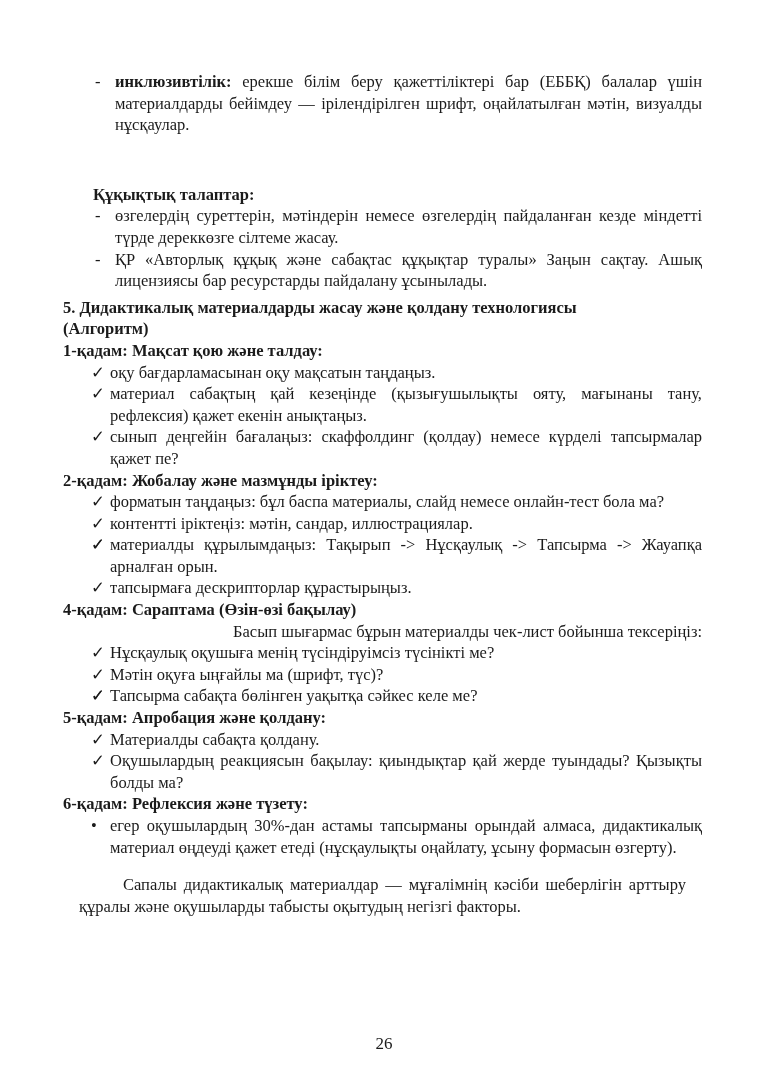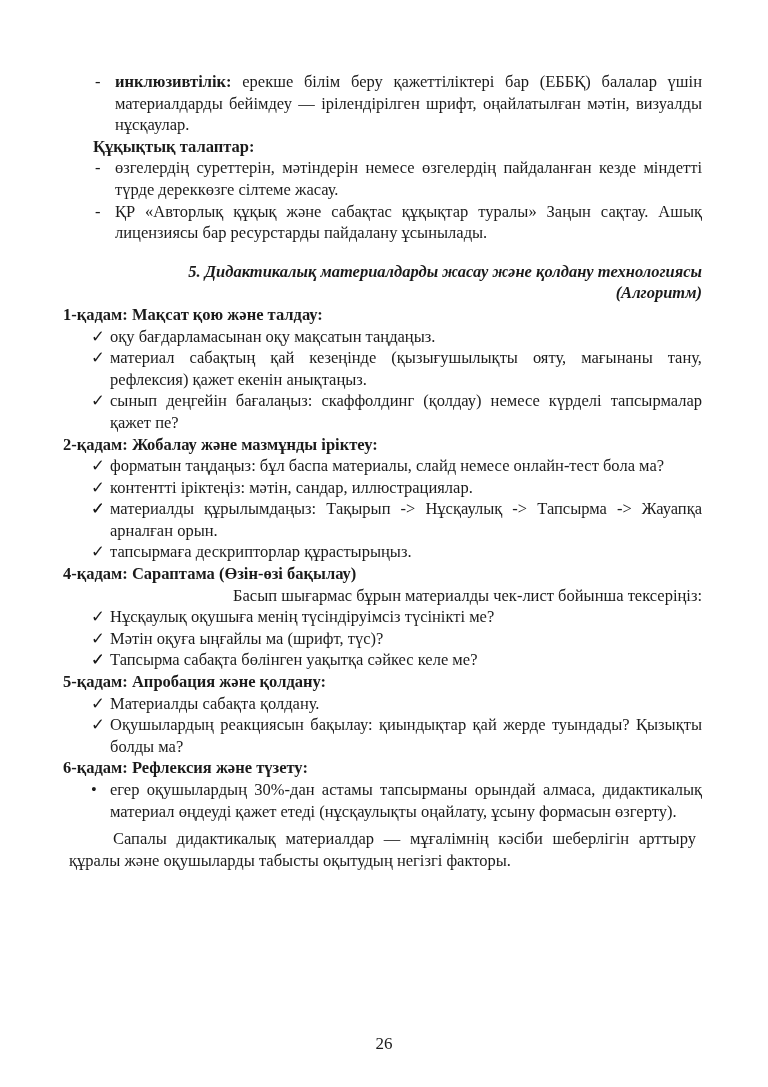--- a/index.html
+++ b/index.html
@@ -30,30 +30,30 @@
   .item > .marker {
     position: absolute;
     left: 28px;
     top: 0;
   }
   .item.dash { padding-left: 52px; }
   .item.dash > .marker { left: 32px; }
   .subhead {
     padding-left: 30px;
     text-align: left;
+    margin-top: 48px;
   }
   .heading-block {
-    margin-top: 17px;
-    text-align: right;
-    font-style: italic;
+    margin-top: 5px;
+    text-align: left;
   }
   .para { margin: 0; }
   .step-label { text-align: left; }
   .note { padding-left: 44px; text-align: right; }
-  .closing { margin: 6px; text-indent: 44px; }
+  .closing { margin: 16px; text-indent: 44px; }
   .page-number {
     position: absolute;
     left: 0;
     right: 0;
     top: 1033px;
     text-align: center;
     font-size: 17px;
   }
 </style>
 </head>

